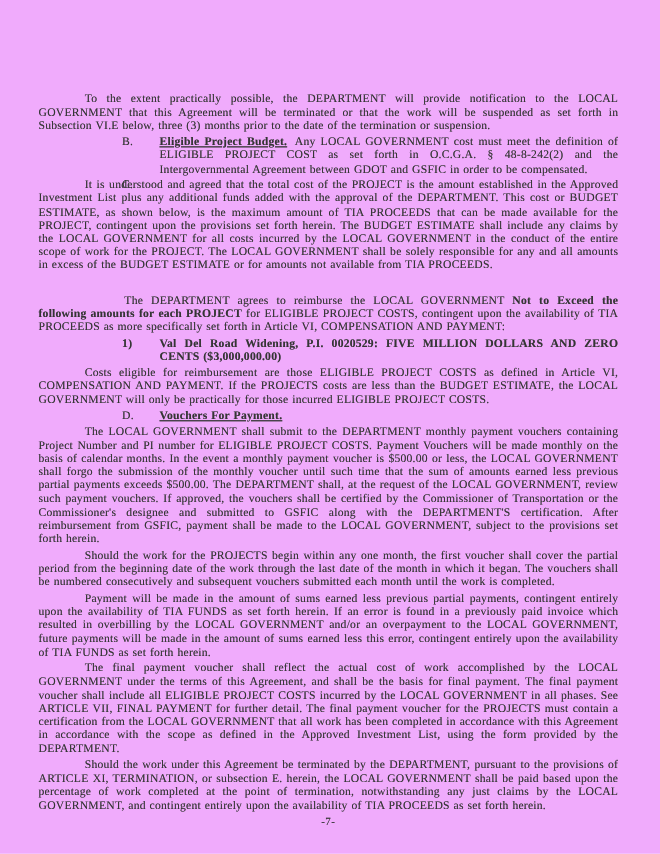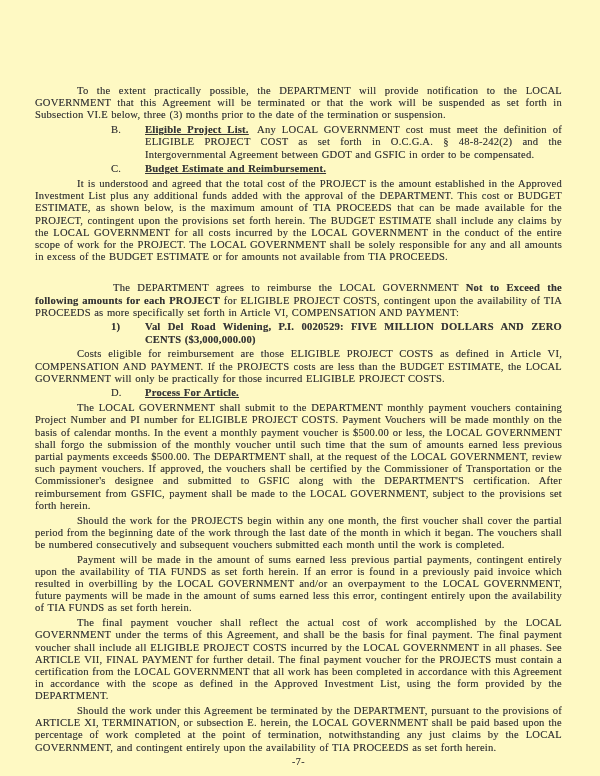--- a/index.html
+++ b/index.html
@@ -7,21 +7,21 @@
     width: 600px;
     background: #ffffff;
     font-family: "Liberation Serif", serif;
   }
   .page {
     position: relative;
     width: 600px;
     height: 776px;
     box-sizing: border-box;
     padding: 85px 38px 0 35px;
-    background: #fef9c3;
+    background: #f0abfc;
     color: #353535;
     font-size: 10.6px;
     line-height: 12.2px;
     letter-spacing: 0.2px;
     word-spacing: 0.6px;
     text-align: justify;
     text-shadow: 0 0 0.5px rgba(70,70,70,0.55);
     overflow: hidden;
   }
   .para {
@@ -66,41 +66,41 @@
   }
 </style>
 </head>
 <body>
 
 <div class="page">
 
   <p class="para">To the extent practically possible, the DEPARTMENT will provide notification to the LOCAL GOVERNMENT that this Agreement will be terminated or that the work will be suspended as set forth in Subsection VI.E below, three (3) months prior to the date of the termination or suspension.</p>
 
   <div class="clause">
-    <span class="letter">B.</span><span class="clause-heading">Eligible Project List.</span>
+    <span class="letter">B.</span><span class="clause-heading">Eligible Project Budget.</span>
     <span>Any LOCAL GOVERNMENT cost must meet the definition of ELIGIBLE PROJECT COST as set forth in O.C.G.A. § 48-8-242(2) and the Intergovernmental Agreement between GDOT and GSFIC in order to be compensated.</span>
   </div>
 
   <div class="clause">
-    <span class="letter">C.</span><span class="clause-heading">Budget Estimate and Reimbursement.</span>
+    <span class="letter">C.</span>
   </div>
 
   <p class="para">It is understood and agreed that the total cost of the PROJECT is the amount established in the Approved Investment List plus any additional funds added with the approval of the DEPARTMENT.  This cost or BUDGET ESTIMATE, as shown below, is the maximum amount of TIA PROCEEDS that can be made available for the PROJECT, contingent upon the provisions set forth herein.  The BUDGET ESTIMATE shall include any claims by the LOCAL GOVERNMENT for all costs incurred by the LOCAL GOVERNMENT in the conduct of the entire scope of work for the PROJECT.  The LOCAL GOVERNMENT shall be solely responsible for any and all amounts in excess of the BUDGET ESTIMATE or for amounts not available from TIA PROCEEDS.</p>
 
   <p class="para big-indent"><span>The DEPARTMENT agrees to reimburse the LOCAL GOVERNMENT </span><strong>Not to Exceed the following amounts for each PROJECT</strong><span> for ELIGIBLE PROJECT COSTS, contingent upon the availability of TIA PROCEEDS as more specifically set forth in Article VI, COMPENSATION AND PAYMENT:</span></p>
 
   <div class="project-item">
     <span class="letter">1)</span>
     <span>Val Del Road Widening, P.I. 0020529:  FIVE MILLION DOLLARS AND ZERO CENTS ($3,000,000.00)</span>
   </div>
 
   <p class="para">Costs eligible for reimbursement are those ELIGIBLE PROJECT COSTS as defined in Article VI, COMPENSATION AND PAYMENT.  If the PROJECTS costs are less than the BUDGET ESTIMATE, the LOCAL GOVERNMENT will only be practically for those incurred ELIGIBLE PROJECT COSTS.</p>
 
   <div class="clause">
-    <span class="letter">D.</span><span class="clause-heading">Process For Article.</span>
+    <span class="letter">D.</span><span class="clause-heading">Vouchers For Payment.</span>
   </div>
 
   <p class="para">The LOCAL GOVERNMENT shall submit to the DEPARTMENT monthly payment vouchers containing Project Number and PI number for ELIGIBLE PROJECT COSTS. Payment Vouchers will be made monthly on the basis of calendar months.  In the event a monthly payment voucher is $500.00 or less, the LOCAL GOVERNMENT shall forgo the submission of the monthly voucher until such time that the sum of amounts earned less previous partial payments exceeds $500.00.  The DEPARTMENT shall, at the request of the LOCAL GOVERNMENT, review such payment vouchers.  If approved, the vouchers shall be certified by the Commissioner of Transportation or the Commissioner's designee and submitted to GSFIC along with the DEPARTMENT'S certification.  After reimbursement from GSFIC, payment shall be made to the LOCAL GOVERNMENT, subject to the provisions set forth herein.</p>
 
   <p class="para">Should the work for the PROJECTS begin within any one month, the first voucher shall cover the partial period from the beginning date of the work through the last date of the month in which it began.  The vouchers shall be numbered consecutively and subsequent vouchers submitted each month until the work is completed.</p>
 
   <p class="para">Payment will be made in the amount of sums earned less previous partial payments, contingent entirely upon the availability of TIA FUNDS as set forth herein.  If an error is found in a previously paid invoice which resulted in overbilling by the LOCAL GOVERNMENT and/or an overpayment to the LOCAL GOVERNMENT, future payments will be made in the amount of sums earned less this error, contingent entirely upon the availability of TIA FUNDS as set forth herein.</p>
 
   <p class="para">The final payment voucher shall reflect the actual cost of work accomplished by the LOCAL GOVERNMENT under the terms of this Agreement, and shall be the basis for final payment.  The final payment voucher shall include all ELIGIBLE PROJECT COSTS incurred by the LOCAL GOVERNMENT in all phases.  See ARTICLE VII, FINAL PAYMENT for further detail.  The final payment voucher for the PROJECTS must contain a certification from the LOCAL GOVERNMENT that all work has been completed in accordance with this Agreement in accordance with the scope as defined in the Approved Investment List, using the form provided by the DEPARTMENT.</p>
 

